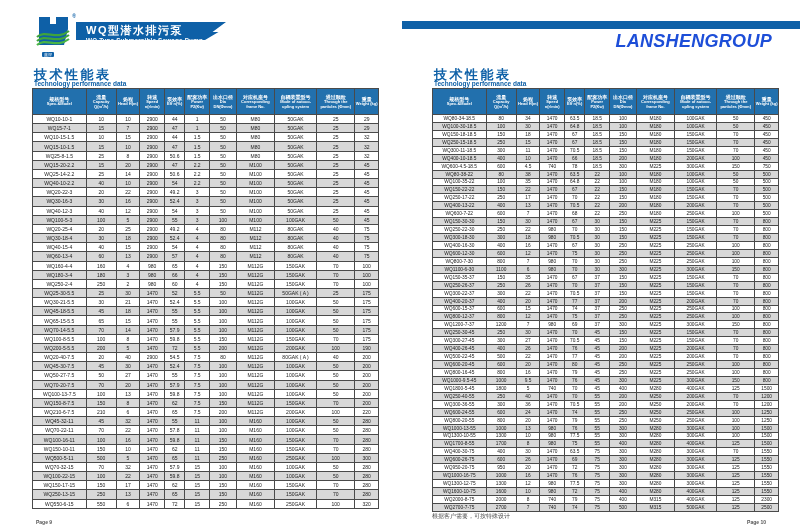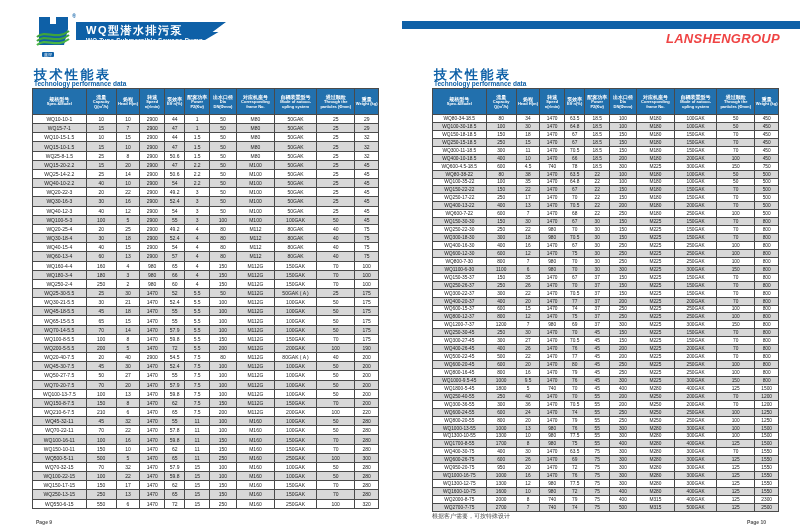--- a/index.html
+++ b/index.html
@@ -14,22 +14,22 @@
   .logo-caption { position:absolute; left:6px; top:37px; background:#0e60a7; color:#fff;
                   font-size:4px; line-height:5px; padding:0 2px; border-radius:1px; }
   .banner { position:absolute; left:76px; top:22px; width:150px; height:18px; background:#0e60a7;
             clip-path:polygon(0 0,100% 0,91% 55%,95% 55%,86% 100%,0 100%);
             color:#fff; padding:2px 0 0 10px; }
   .banner-zh { font-size:11px; font-weight:bold; letter-spacing:1.5px; line-height:13px; }
   .banner-en { font-size:6.3px; font-weight:bold; line-height:8px; letter-spacing:0.2px; }
 
   
   .top-bar { position:absolute; left:2px; right:0; top:21px; height:8px; background:#0e60a7; }
-  .brand-word { position:absolute; right:20px; top:31px; font-size:13px; font-weight:bold;
-                font-style:italic; color:#ef4444; letter-spacing:0.3px; }
+  .brand-word { position:absolute; right:28px; top:31px; font-size:18px; font-weight:bold;
+                font-style:italic; color:#1d4ed8; letter-spacing:0.3px; }
 
   
   .section { position:absolute; left:34px; top:70px; }
   .sec-zh { color:#0e60a7; font-size:13px; font-weight:bold; letter-spacing:2.5px; line-height:10px; }
   .sec-en { color:#0e60a7; font-size:6.5px; font-weight:bold; line-height:8px; }
 
   
   .tbl-wrap { position:absolute; left:32px; top:88px; width:347px; }
   table { border-collapse:collapse; table-layout:fixed; width:347px; }
   th,td { border:0.5px solid #4a4a4a; text-align:center; vertical-align:middle;

